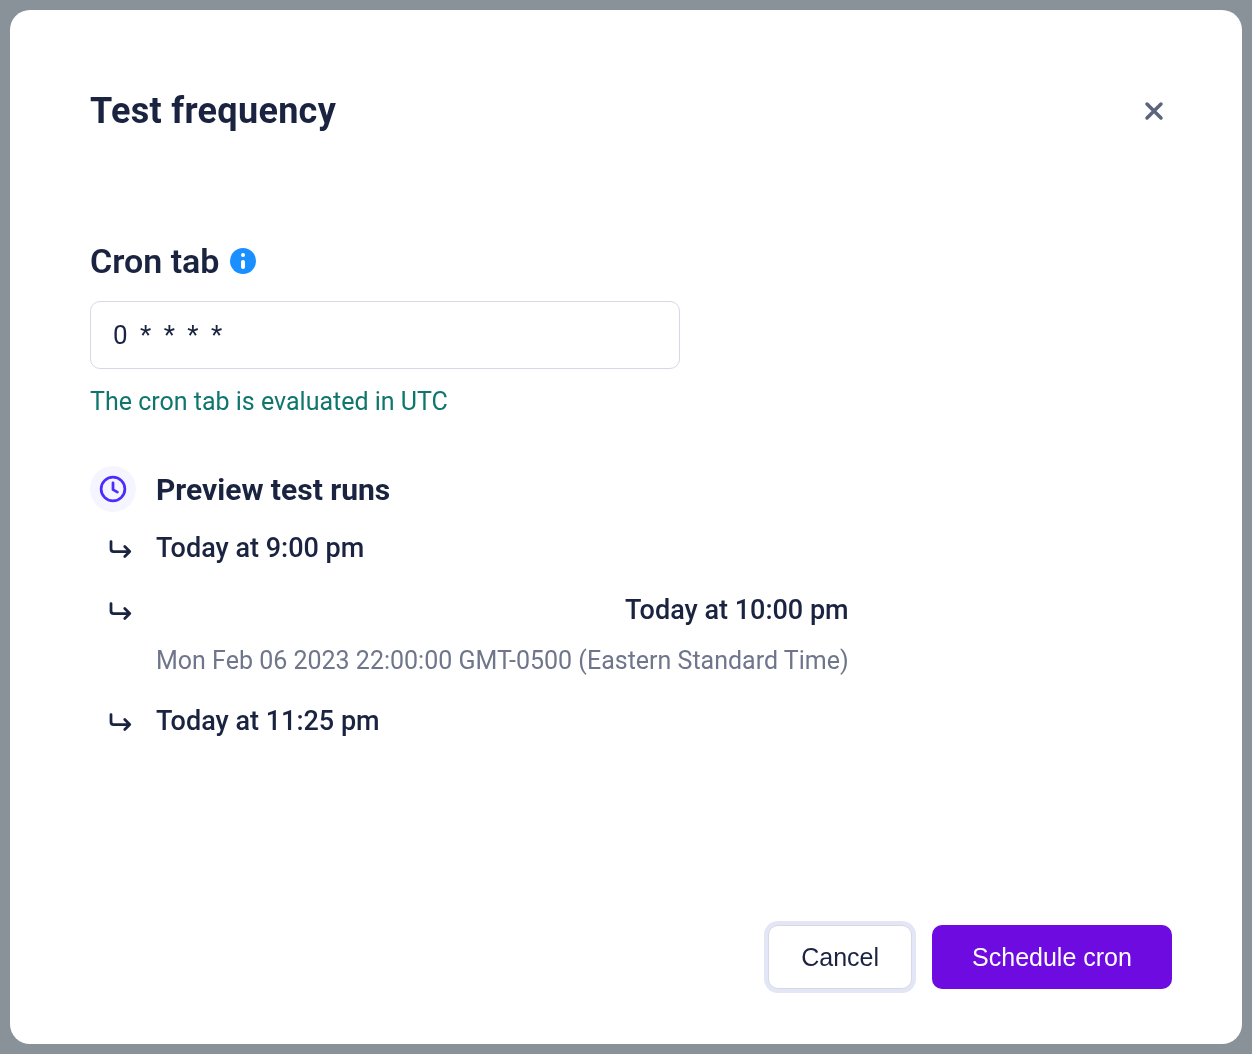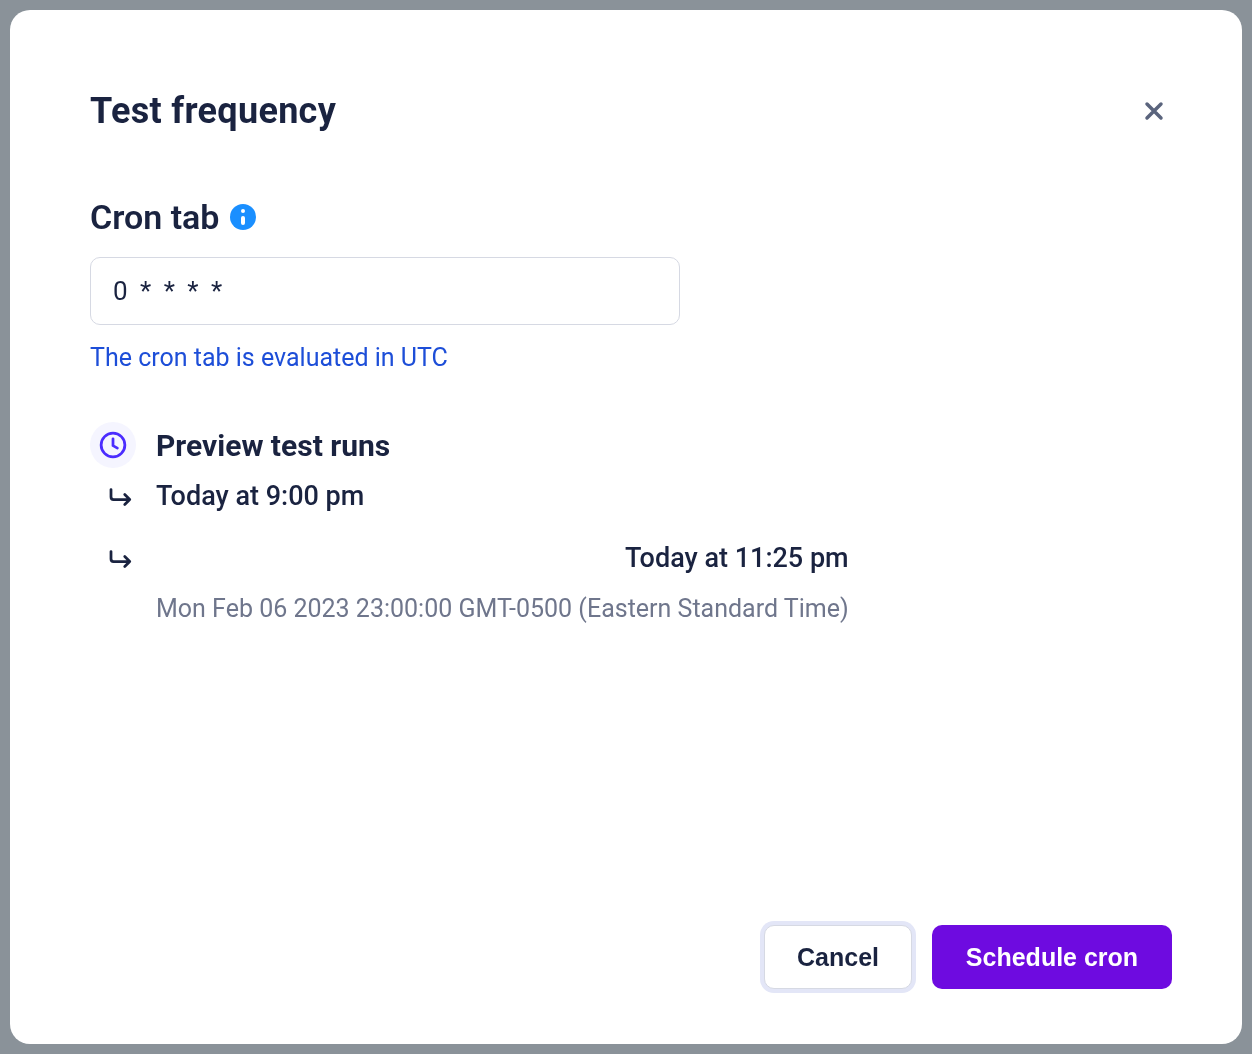--- a/index.html
+++ b/index.html
@@ -29,21 +29,21 @@
       background: #ffffff;
       border-radius: 20px;
       padding: 80px 70px 55px 80px;
       display: flex;
       flex-direction: column;
     }
     .modal-header {
       display: flex;
       justify-content: space-between;
       align-items: center;
-      margin-bottom: 65px;
+      margin-bottom: 109px;
     }
     .modal-title {
       font-size: 36px;
       font-weight: 700;
       color: #1a2340;
       letter-spacing: 0.3px;
     }
     .close-btn {
       background: none;
       border: none;
@@ -111,30 +111,30 @@
       padding: 0 22px;
       font-size: 26px;
       font-family: inherit;
       color: #1a2340;
       letter-spacing: 3px;
       outline: none;
     }
     .helper-text {
       margin-top: 18px;
       font-size: 25px;
-      color: #1d4ed8;
+      color: #0f766e;
     }
     .preview-section {
       margin-top: 50px;
     }
     .preview-header {
       display: flex;
       align-items: center;
       gap: 20px;
-      margin-bottom: 12px;
+      margin-bottom: 20px;
     }
     .clock-badge {
       width: 46px;
       height: 46px;
       border-radius: 50%;
       background: #f5f5ff;
       display: flex;
       align-items: center;
       justify-content: center;
       flex-shrink: 0;
@@ -191,21 +191,21 @@
       display: flex;
       justify-content: flex-end;
       gap: 20px;
       padding-top: 40px;
     }
     .btn {
       height: 64px;
       padding: 0 32px;
       border-radius: 10px;
       font-size: 25px;
-      font-weight: 700;
+      font-weight: 400;
       cursor: pointer;
       display: inline-flex;
       align-items: center;
       justify-content: center;
     }
     .btn-secondary {
       background: #ffffff;
       border: 1.5px solid #d6d9e3;
       color: #1a2340;
       box-shadow: 0 0 0 4px #e3e6f7;
@@ -259,30 +259,40 @@
         <span class="arrow-icon">
           <svg viewBox="0 0 24 24">
               <path d="M4 6 V12 Q4 14 6 14 H19 M15 10 L19 14 L15 18" stroke-linecap="round" stroke-linejoin="round"></path>
             </svg>
         </span>
         <div class="preview-text">
           <span class="preview-time">Today at 9:00 pm</span>
         </div>
       </div>
 
+      <div class="preview-item">
+        <span class="arrow-icon">
+          <svg viewBox="0 0 24 24">
+              <path d="M4 6 V12 Q4 14 6 14 H19 M15 10 L19 14 L15 18" stroke-linecap="round" stroke-linejoin="round"></path>
+            </svg>
+        </span>
+        <div class="preview-text">
+          <span class="preview-time">Today at 10:00 pm</span>
+          <span class="preview-full">Mon Feb 06 2023 22:00:00 GMT-0500 (Eastern Standard Time)</span>
+        </div>
+      </div>
 
       <div class="preview-item">
         <span class="arrow-icon">
           <svg viewBox="0 0 24 24">
               <path d="M4 6 V12 Q4 14 6 14 H19 M15 10 L19 14 L15 18" stroke-linecap="round" stroke-linejoin="round"></path>
             </svg>
         </span>
         <div class="preview-text">
           <span class="preview-time">Today at 11:25 pm</span>
-          <span class="preview-full">Mon Feb 06 2023 23:00:00 GMT-0500 (Eastern Standard Time)</span>
         </div>
       </div>
 
     </div>
   </div>
 
   <div class="modal-footer">
     <button class="btn btn-secondary">Cancel</button>
     <button class="btn btn-primary">Schedule cron</button>
   </div>

